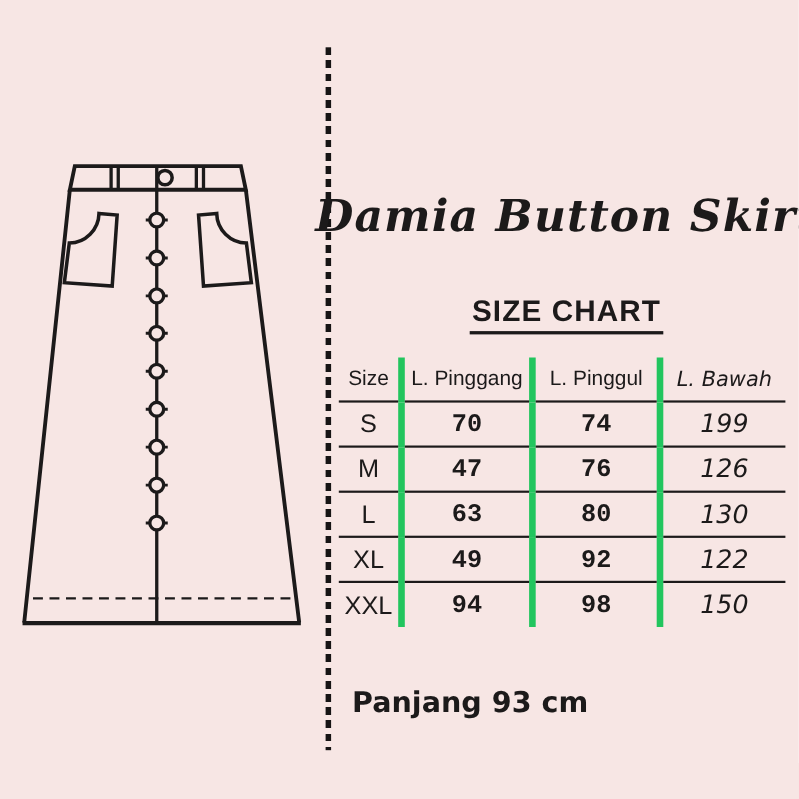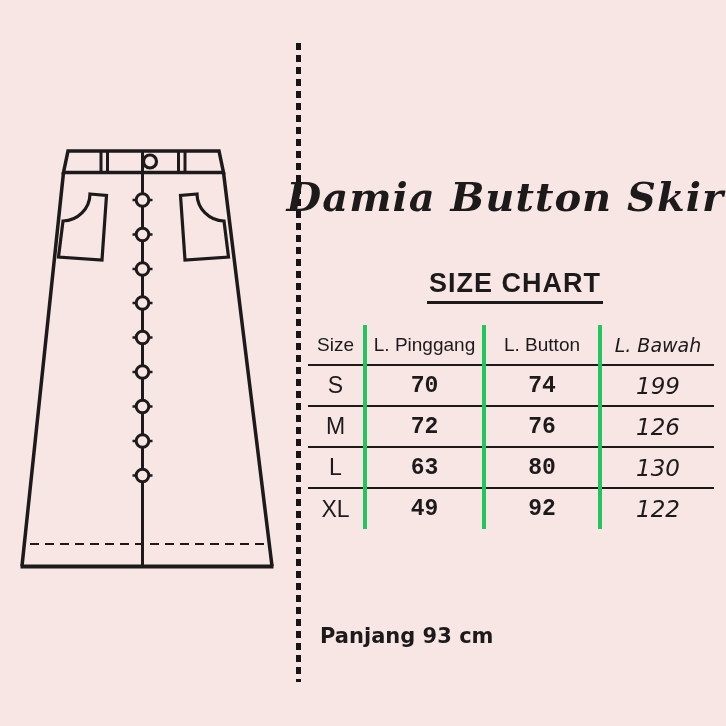--- a/index.html
+++ b/index.html
@@ -33,28 +33,28 @@
   table.size-table{
     position:absolute; left:308px; top:325px;
     border-collapse:collapse; table-layout:fixed; width:406px;
   }
   table.size-table th, table.size-table td{
     text-align:center; vertical-align:middle; padding:0;
     font-family:"Liberation Sans", sans-serif;
   }
   table.size-table th{ font-weight:normal; font-size:19px; height:40px; }
   table.size-table thead th{ border-bottom:2px solid #1C1A1A; }
-  table.size-table th + th, table.size-table td + td{ border-left:4px solid #22c55e; }
+  table.size-table th + th, table.size-table td + td{ border-left:6px solid #22c55e; }
   table.size-table tbody td{ height:41px; font-size:23px; border-bottom:2px solid #1C1A1A; }
   table.size-table tbody tr:last-child td{ border-bottom:none; }
   table.size-table td.c-val{ font-weight:bold;font-family:Liberation Mono, monospace; }
   table.size-table .alt-font{ font-family:"DejaVu Sans", sans-serif; font-weight:normal;font-style:italic; }
   .length-note{
     position:absolute; left:320px; top:624px;
-    font-family:"DejaVu Sans", sans-serif; font-weight:bold; font-size:21px;
+    font-family:"DejaVu Sans", sans-serif; font-weight:bold; font-size:26px;
   }
 </style>
 </head>
 <body>
 
 <div class="canvas">
 
   <svg class="skirt-svg" width="300" height="726" viewBox="0 0 300 726">
     <g stroke="#1C1A1A" fill="none" stroke-width="3.5">
 
@@ -101,47 +101,53 @@
     <colgroup>
       <col style="width:57px">
         <col style="width:119px">
       <col style="width:116px">
         <col style="width:114px">
     </colgroup>
     <thead>
       <tr>
         <th>Size</th>
         <th>L. Pinggang</th>
-        <th>L. Button</th>
+        <th>L. Pinggul</th>
         <th class="alt-font">L. Bawah</th>
       </tr>
     </thead>
     <tbody>
       <tr>
         <td>S</td>
         <td class="c-val">70</td>
         <td class="c-val">74</td>
         <td class="alt-font">199</td>
       </tr>
       <tr>
         <td>M</td>
-        <td class="c-val">72</td>
+        <td class="c-val">47</td>
         <td class="c-val">76</td>
         <td class="alt-font">126</td>
       </tr>
       <tr>
         <td>L</td>
         <td class="c-val">63</td>
         <td class="c-val">80</td>
         <td class="alt-font">130</td>
       </tr>
       <tr>
         <td>XL</td>
         <td class="c-val">49</td>
         <td class="c-val">92</td>
         <td class="alt-font">122</td>
       </tr>
+      <tr>
+        <td>XXL</td>
+        <td class="c-val">94</td>
+        <td class="c-val">98</td>
+        <td class="alt-font">150</td>
+      </tr>
     </tbody>
   </table>
 
   <div class="length-note">Panjang 93 cm</div>
 
 </div>
 
 </body></html>

